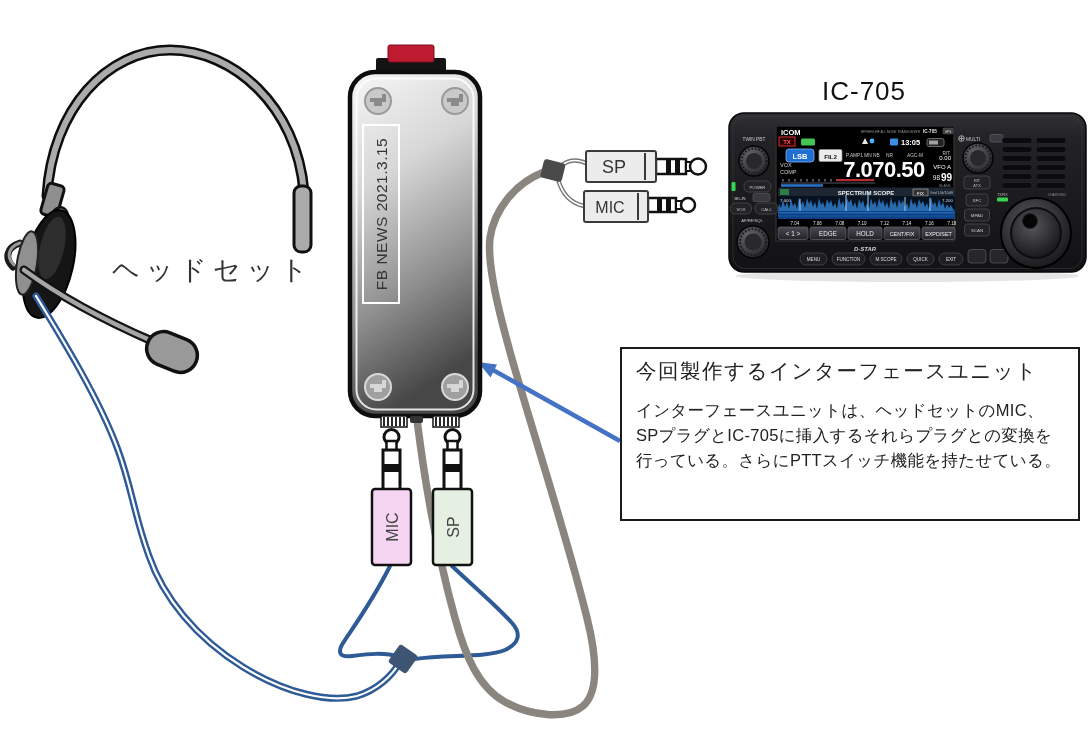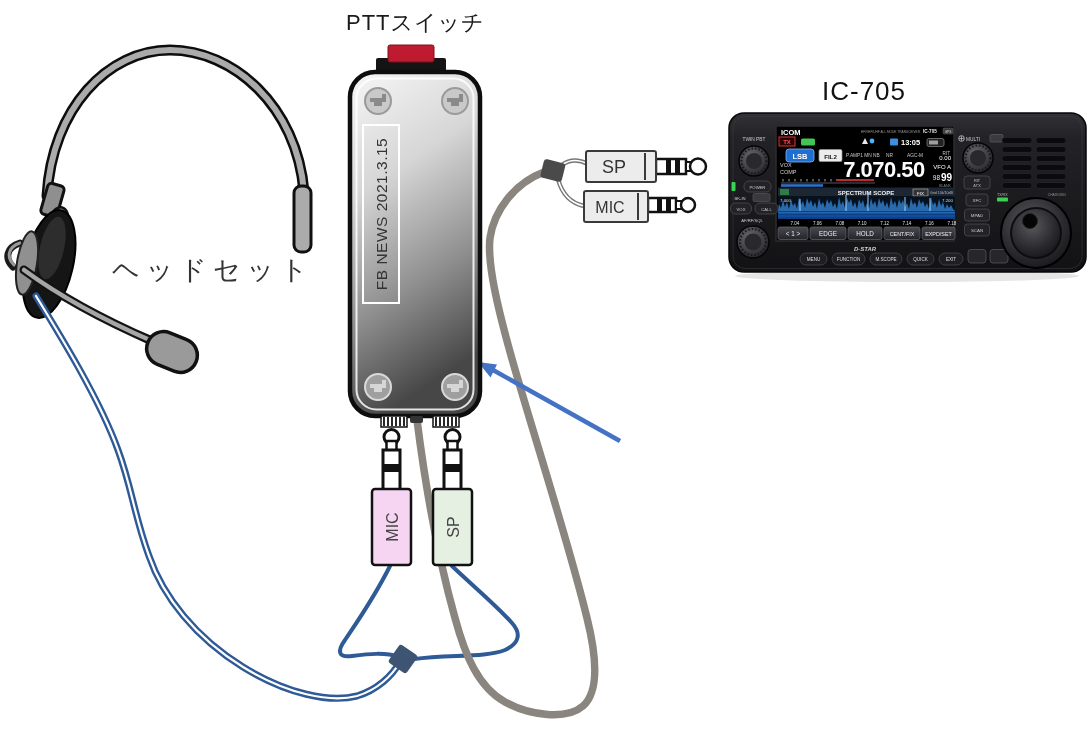--- a/index.html
+++ b/index.html
@@ -344,18 +344,21 @@
       <g>
         <circle cx="1036" cy="233" r="35" fill="url(#dialGrad)" stroke="#000" stroke-width="2"></circle>
         <circle cx="1036" cy="233" r="26" fill="#0d0d0f"></circle>
         <circle cx="1036" cy="233" r="24" fill="url(#dialGrad)"></circle>
         <circle cx="1030" cy="221" r="7.5" fill="#050505" stroke="#222" stroke-width="1"></circle>
       </g>
     </g>
   </g>
 </svg>
 
-<div class="lbl ptt-label">PTTスイッチ</div>
 <div class="lbl headset-label">ヘッドセット</div>
 <div class="lbl radio-label">IC-705</div>
 
-
+<div class="callout">
+  <h3>今回製作するインターフェースユニット</h3>
+  <p>インターフェースユニットは、ヘッドセットのMIC、SPプラグとIC-705に挿入するそれらプラグとの変換を行っている。さらにPTTスイッチ機能を持たせている。</p>
 </div>
 
+</div>
+
 </body></html>

